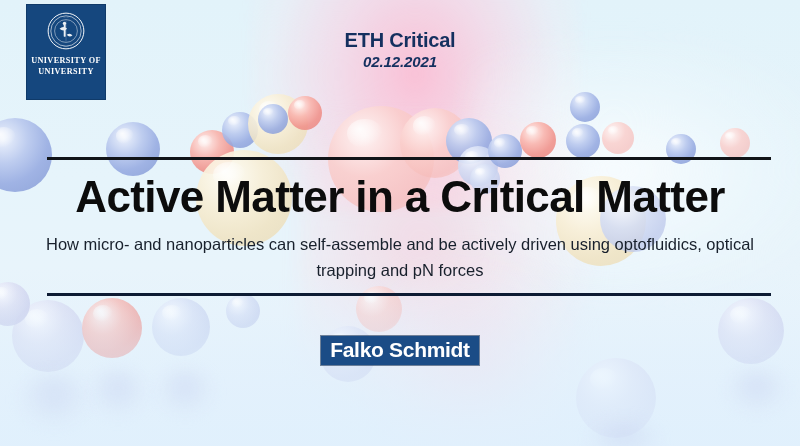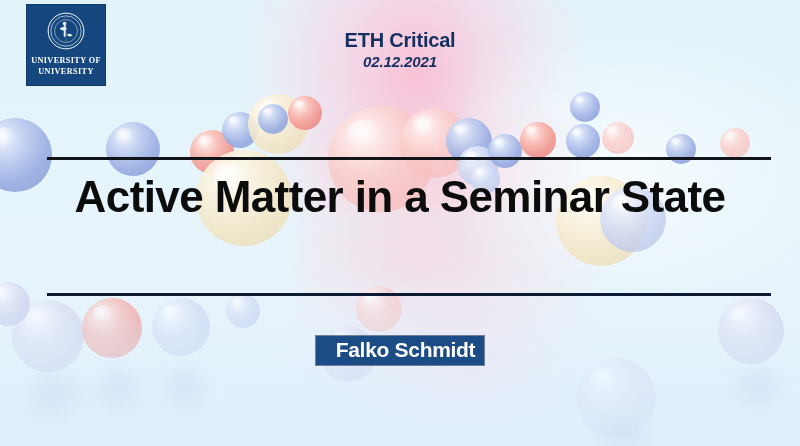--- a/index.html
+++ b/index.html
@@ -121,21 +121,21 @@
        rgba(250,250,255,0.95) 0%,
        rgba(219,221,242,0.90) 36%,
        rgba(199,202,234,0.84) 68%,
        rgba(190,194,230,0.72) 94%,
        rgba(200,204,236,0.52) 100%);
   }
 
   
   #logo{
     position:absolute; left:26px; top:4px;
-    width:80px; height:82px;
+    width:80px; height:96px;
     background:#15477e;
     border:1px solid #0f3a69;
     display:flex; flex-direction:column;
     align-items:center; justify-content:flex-start;
     padding-top:7px;
   }
   #seal{ width:38px; height:38px; position:relative; }
   #logo .logo-text{
     margin-top:5px;
     color:#ffffff;
@@ -190,21 +190,21 @@
   
   #author-wrap{
     position:absolute; left:0; right:0; top:336px;
     display:flex; justify-content:center;
   }
   #author{
     background:#1b4c86;
     color:#ffffff;
     font-size:21px; font-weight:700;
     letter-spacing:-0.3px;
-    padding:3px 9px 4px 20px;
+    padding:3px 9px 4px 9px;
     line-height:22px;
     box-shadow:0 0 0 1px rgba(12,40,74,0.55);
   }
 </style>
 </head>
 <body>
 
 <div id="slide">
 
   <div id="bg">
@@ -281,22 +281,23 @@
     </div>
   </div>
 
   <div id="header">
     <div class="seminar">ETH Critical</div>
     <div class="date">02.12.2021</div>
   </div>
 
   <div class="rule" id="rule-top"></div>
 
-  <div id="title">Active Matter in a Seminar State</div>
-
+  <div id="title">Active Matter in a Critical Matter</div>
+
+  <div id="subtitle">How micro- and nanoparticles can self-assemble and be actively driven using optofluidics, optical trapping and pN forces</div>
 
   <div class="rule" id="rule-bottom"></div>
 
   <div id="author-wrap">
     <span id="author">Falko Schmidt</span>
   </div>
 
 </div>
 
 </body></html>

